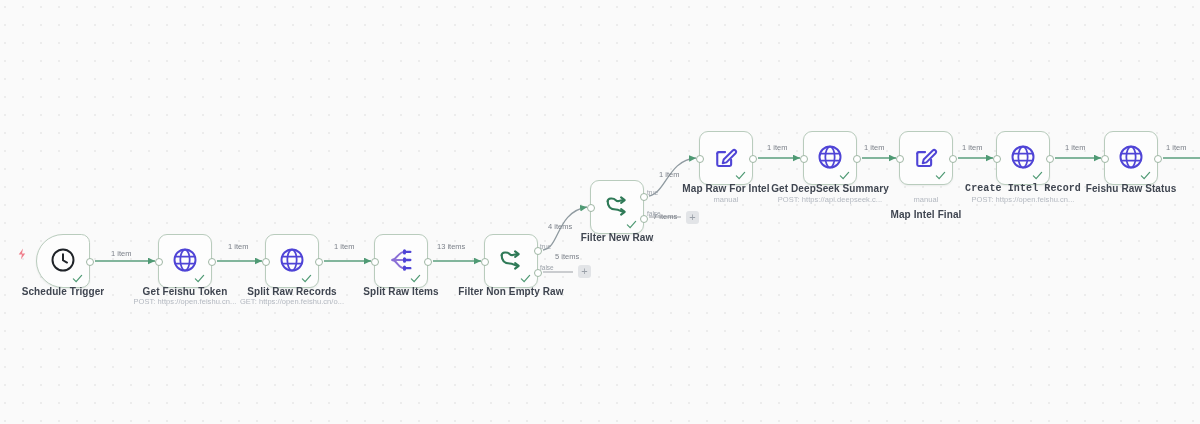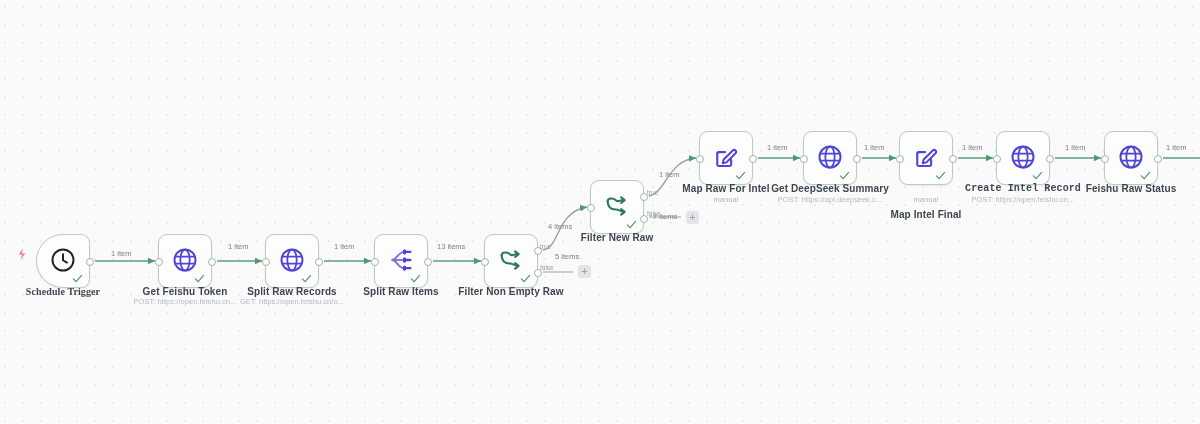--- a/index.html
+++ b/index.html
@@ -160,21 +160,21 @@
   <div class="node trigger" style="left:36px; top:234px;">
     <svg class="glyph" viewBox="0 0 24 24">
       <circle cx="12" cy="12" r="9" fill="none" stroke="#1f2328" stroke-width="1.7"></circle>
       <path d="M12 7 v5.2 l3.4 2" fill="none" stroke="#1f2328" stroke-width="1.7" stroke-linecap="round"></path>
     </svg>
     <svg class="check" viewBox="0 0 16 16">
       <path d="M2 8.5 L6 12.5 L14 3.5" fill="none" stroke="#4f9a74" stroke-width="1.8" stroke-linecap="round"></path>
     </svg>
     <span class="port out"></span>
   </div>
-  <div class="node-title" style="left:0px; top:286px; width:126px;font-family:Liberation Serif, serif;">Schedule Trigger</div>
+  <div class="node-title" style="left:0px; top:286px; width:126px;">Schedule Trigger</div>
 
   <div class="node" style="left:158px; top:234px;">
     <svg class="glyph" viewBox="0 0 24 24">
       <circle cx="12" cy="12" r="9" fill="none" stroke="#4f44d6" stroke-width="1.7"></circle>
       <ellipse cx="12" cy="12" rx="4" ry="9" fill="none" stroke="#4f44d6" stroke-width="1.5"></ellipse>
       <path d="M3.2 9 h17.6 M3.2 15 h17.6" stroke="#4f44d6" stroke-width="1.5" fill="none"></path>
     </svg>
     <svg class="check" viewBox="0 0 16 16">
       <path d="M2 8.5 L6 12.5 L14 3.5" fill="none" stroke="#4f9a74" stroke-width="1.8" stroke-linecap="round"></path>
     </svg>

